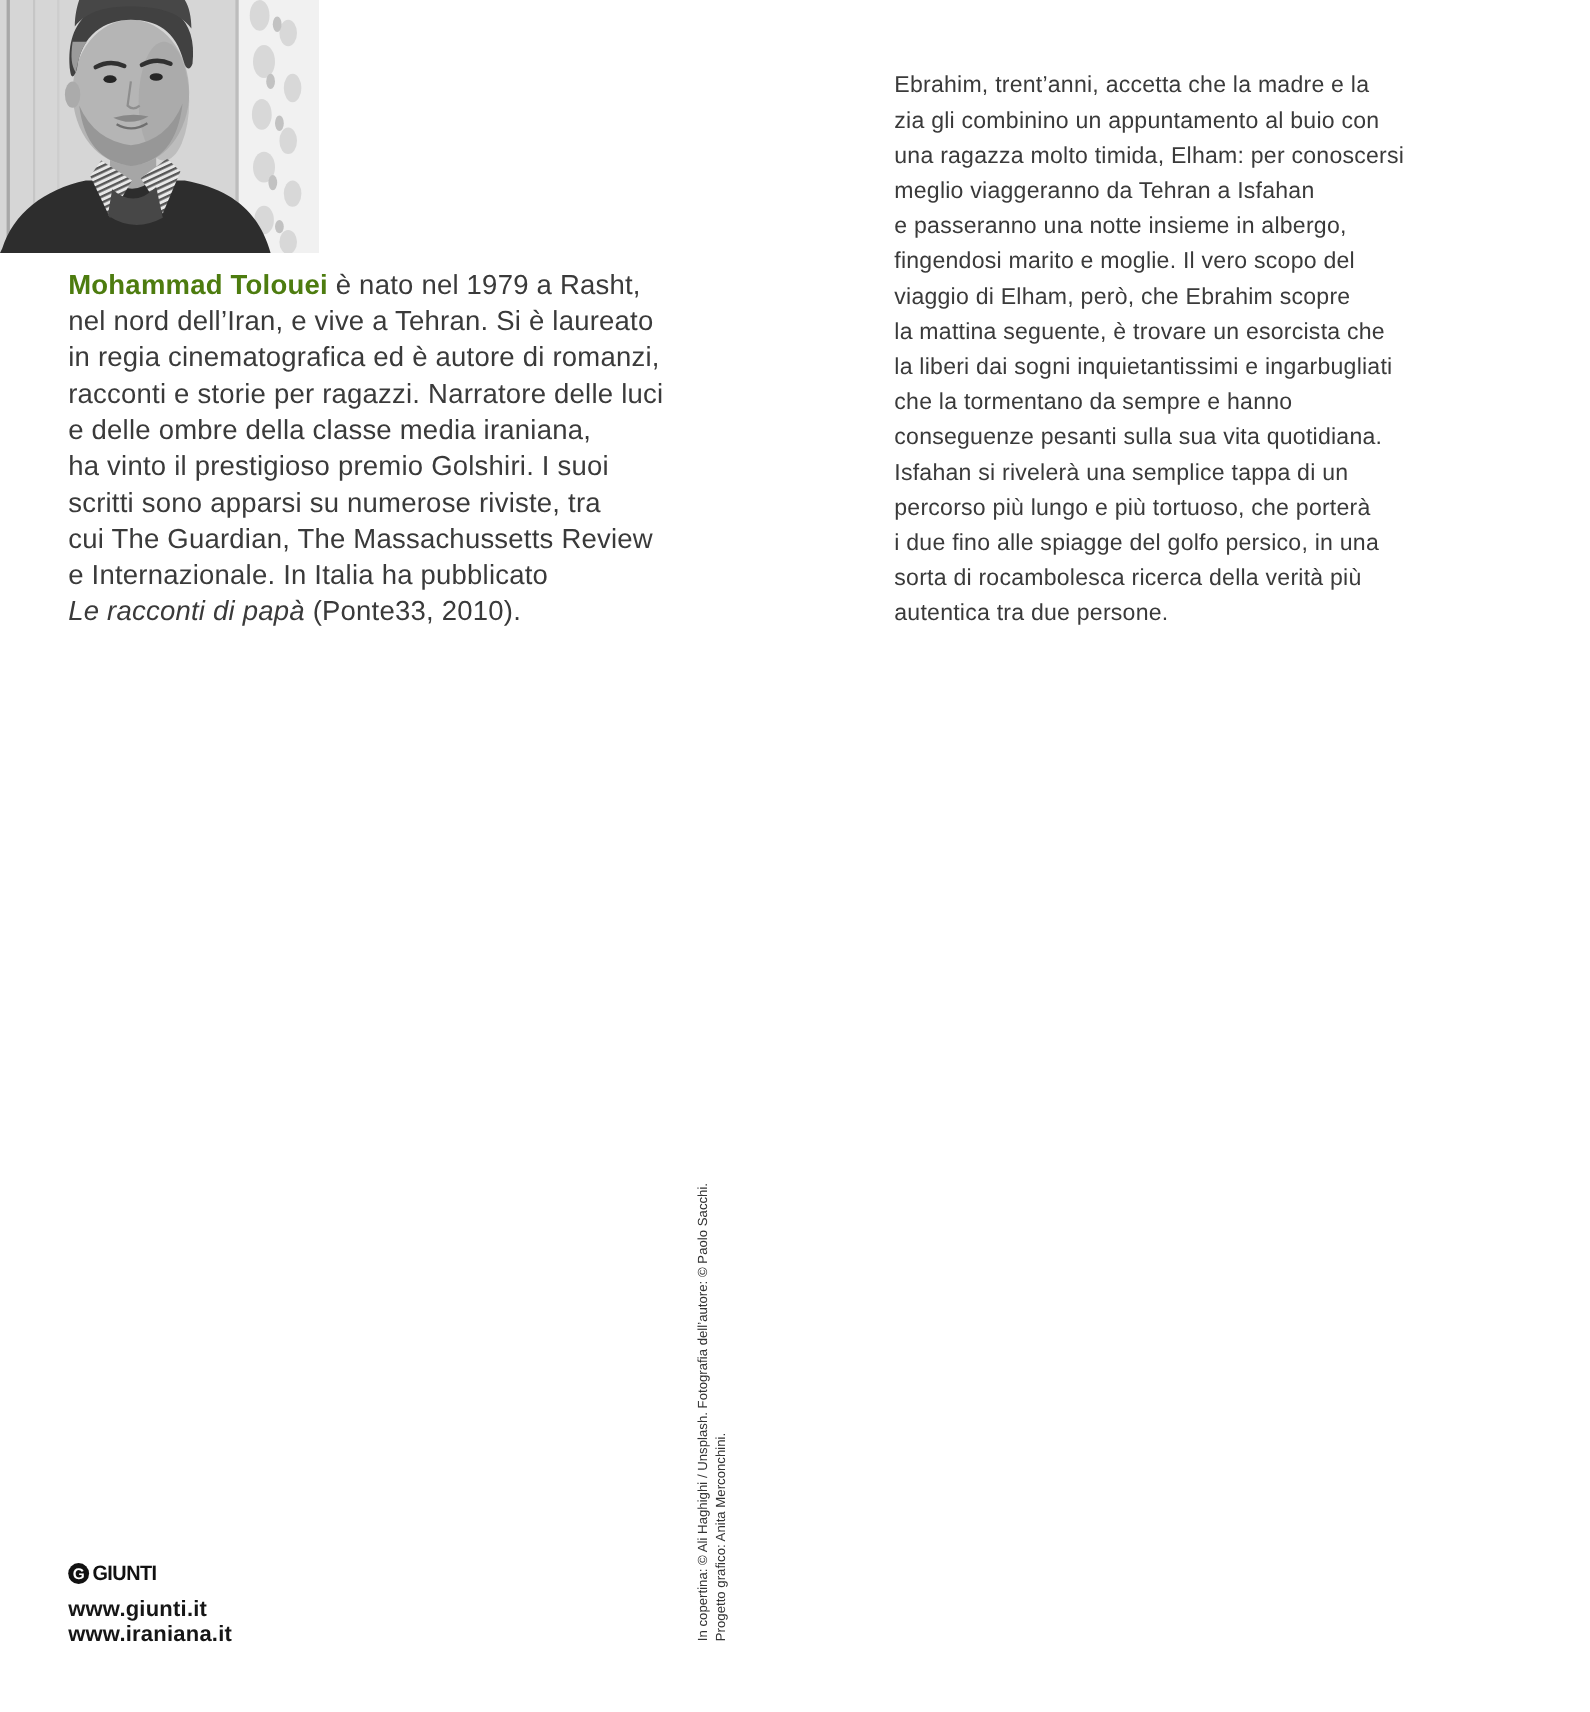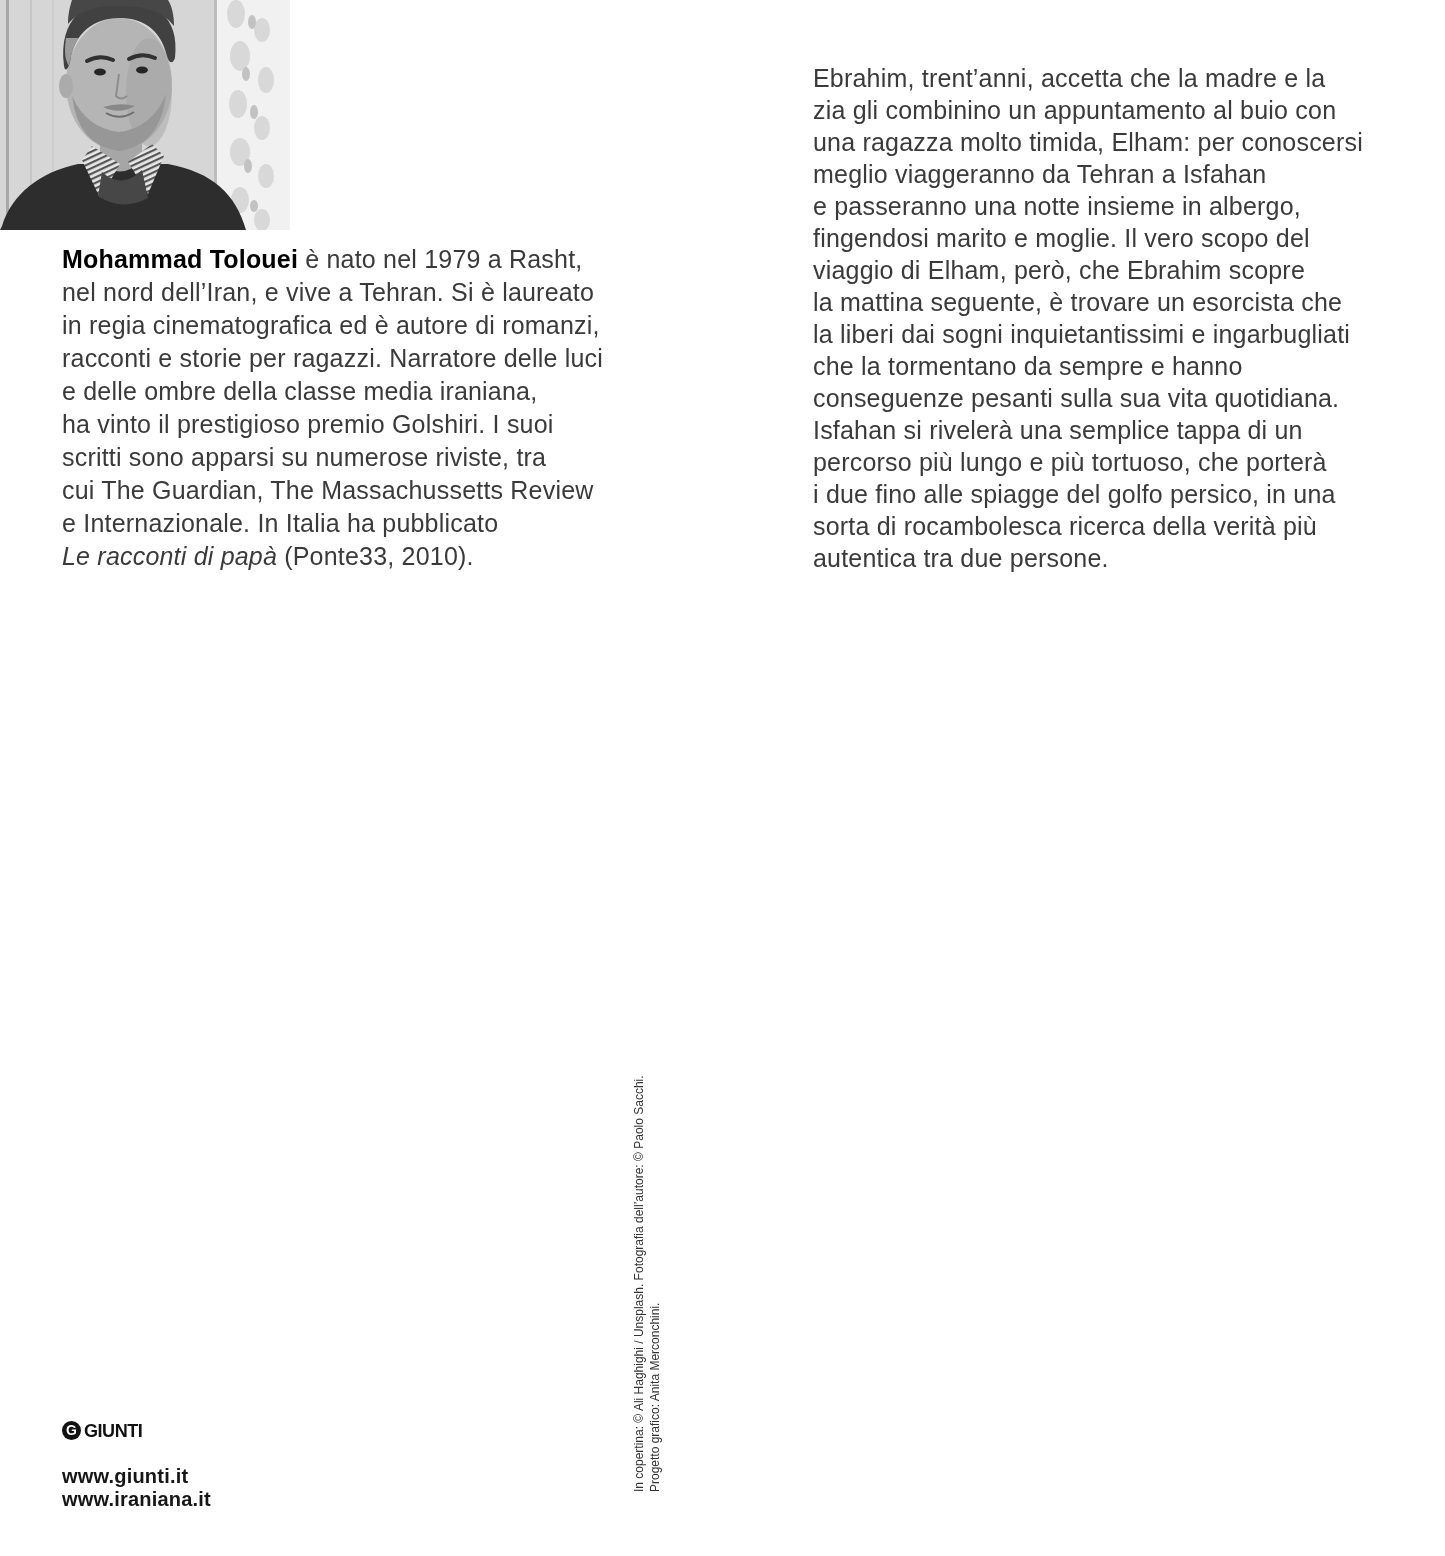--- a/index.html
+++ b/index.html
@@ -18,47 +18,47 @@
     position: absolute; left: 0; top: 0;
     display: block;
   }
   .bio {
     position: absolute; left: 62px; top: 243px; width: 620px;
     font-size: 25px; line-height: 33px; letter-spacing: 0.2px;
     color: #3a3a3a; white-space: pre;
   }
   .bio-name {
     font-weight: bold;
-    color: #000000;
+    color: #4d7c0f;
   }
   .book-title { font-style: italic; }
   .blurb {
     position: absolute; left: 813px; top: 62px; width: 628px;
-    font-size: 25px; line-height: 32px; letter-spacing: 0.2px;
+    font-size: 21px; line-height: 32px; letter-spacing: 0.2px;
     color: #3a3a3a; white-space: pre;
   }
   .credits {
     position: absolute; left: 631px; top: 1492px;
     transform: rotate(-90deg); transform-origin: 0 0;
     font-size: 12px; line-height: 16px;
     color: #333333; white-space: nowrap;
   }
   .publisher { position: absolute; left: 62px; top: 1420px; }
   .logo-row { display: flex; align-items: center; gap: 3px; height: 21px; }
   .logo-circle {
     width: 19px; height: 19px; border-radius: 50%;
     background: #111111; color: #ffffff;
     display: flex; align-items: center; justify-content: center;
     font-weight: bold; font-size: 14px; line-height: 19px;
   }
   .logo-text {
     font-weight: bold; font-size: 19px; letter-spacing: -0.5px;
     color: #111111; transform: scaleX(0.95); transform-origin: left center;
   }
-  .urls { margin-top: 24px; }
+  .urls { margin-top: 11px; }
   .url {
     font-weight: bold; font-size: 20px; line-height: 23px;
     color: #161616; letter-spacing: 0.2px;
   }
 </style>
 </head>
 <body>
 
 <div class="page">
 

